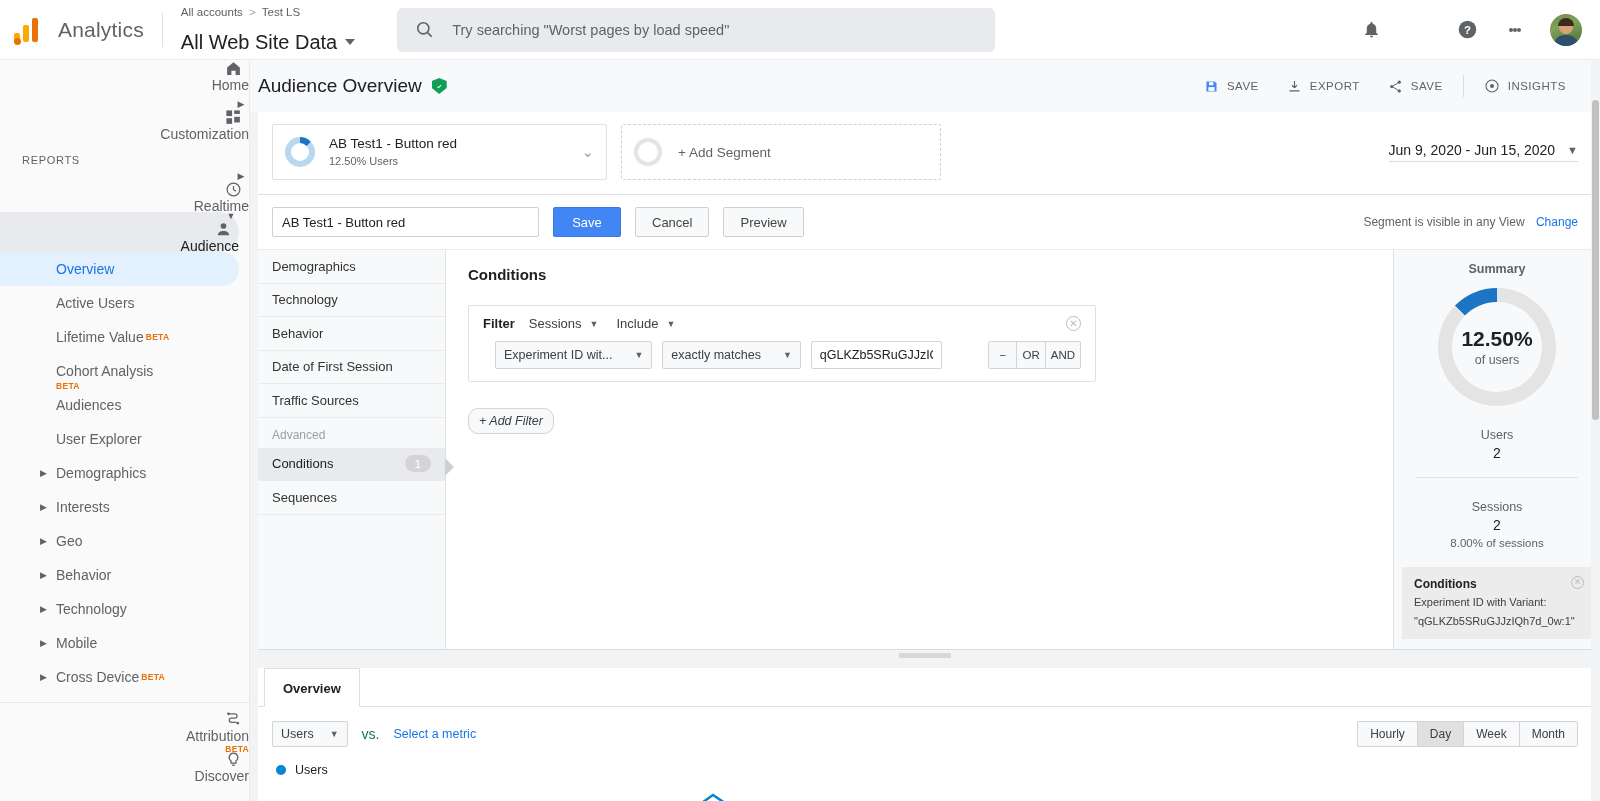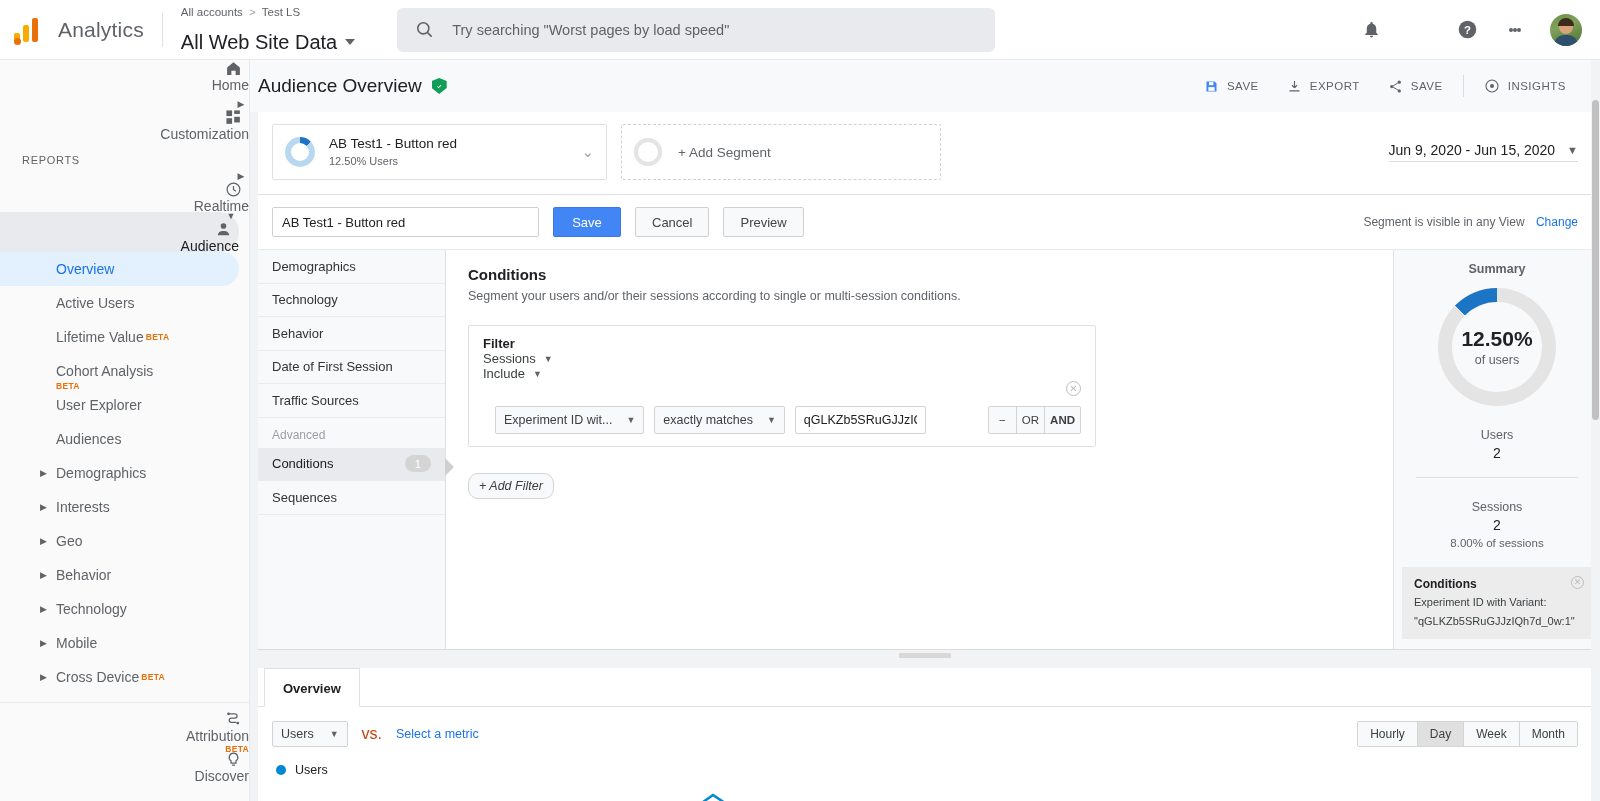--- a/index.html
+++ b/index.html
@@ -182,48 +182,48 @@
     border-top: 9px solid transparent; border-bottom: 9px solid transparent;
     border-left: 9px solid #cfcfcf;
   }
   .cond-pane { flex: 1; padding: 16px 22px; background:#fff; }
   .cond-h { font-size: 15px; font-weight: bold; color: #202124; }
   .cond-sub { font-size: 12.5px; color: #5f6368; margin-top: 6px; }
   .filter-box {
     margin-top: 22px; border: 1px solid #e0e0e0; border-radius: 2px; width: 628px;
     background: #fff;
   }
-  .filter-row1 { display: flex; align-items: flex-start; padding: 10px 14px 2px 14px; position:relative;flex-direction:column;}
+  .filter-row1 { display: flex; align-items: flex-start; padding: 10px 14px 2px 14px; position:relative;}
   .filter-lbl { font-size: 13px; font-weight: bold; color: #202124; margin-right: 14px; }
   .mini-sel { font-size: 13px; color: #3c4043; display:flex; align-items:center; gap:8px; margin-right: 18px; cursor:pointer;}
   .mini-sel .c { color:#5f6368; font-size: 9px; }
   .close-x {
     margin-left: auto; width: 15px; height: 15px; border-radius: 50%;
     border: 1.5px solid #bdbdbd; color: #bdbdbd; font-size: 10px;
     display:flex; align-items:center; justify-content:center; cursor:pointer; line-height:1;
   }
   .filter-row2 { display: flex; align-items: center; padding: 8px 14px 12px 26px; gap: 10px; }
   .dd {
     height: 28px; border: 1px solid #d4d4d4; border-radius: 2px; background: #f8f9fa;
     display: flex; align-items: center; padding: 0 8px; font-size: 12.5px; color: #3c4043;
-    gap: 14px; cursor: pointer;
+    gap: 22px; cursor: pointer;
   }
   .dd .c { color: #5f6368; font-size: 9px; }
   .val-input {
     height: 28px; width: 131px; border: 1px solid #d4d4d4; border-radius: 2px;
     padding: 0 8px; font-size: 12.5px; color: #202124; outline: none;
     font-family: "Liberation Sans", sans-serif; background:#fff;
   }
   .opgrp { margin-left: auto; display: flex; align-items: stretch; border: 1px solid #d4d4d4; border-radius: 2px; overflow: hidden; }
   .opgrp div {
     min-width: 28px; height: 26px; display: flex; align-items: center; justify-content: center;
     font-size: 11.5px; color: #3c4043; background: #f8f9fa; border-right: 1px solid #d4d4d4; cursor:pointer;
     padding: 0 5px;
   }
-  .opgrp div:last-child { border-right: none; font-weight: bold; }
+  .opgrp div:last-child { border-right: none; }
   .add-filter {
     margin-top: 26px; height: 26px; border: 1px solid #d4d4d4; background: #f8f9fa;
     border-radius: 10px; font-size: 12.5px; color: #3c4043; padding: 0 10px; cursor: pointer;
     font-family: "Liberation Sans", sans-serif;
     font-style: italic;
   }
 
   .summary-pane { width: 199px; border-left: 1px solid #e0e0e0; background: #f8f9fa; padding: 12px 0 0 8px; }
   .sum-title { text-align: center; font-size: 12.5px; font-weight: bold; color: #5f6368; }
   .sum-donut-wrap { display: flex; justify-content: center; margin-top: 12px; }
@@ -267,21 +267,21 @@
     font-size: 13px; font-weight: bold; color: #202124; padding: 12px 18px 10px 18px;
     border: 1px solid #e0e0e0; border-bottom: 1px solid #fff; margin-bottom: -1px;
     background: #fff; cursor: pointer;
   }
   .metric-row { display: flex; align-items: center; padding: 14px 14px 0 14px; }
   .metric-dd {
     height: 26px; border: 1px solid #d4d4d4; background: #f8f9fa; border-radius: 2px;
     display: flex; align-items: center; gap: 16px; padding: 0 8px; font-size: 12.5px;
     color: #3c4043; cursor: pointer;
   }
-  .vs { font-size: 16px; color: #c2410c; margin-left: 14px; }
+  .vs { font-size: 14px; color: #0f766e; margin-left: 14px; }
   .select-metric { font-size: 12.5px; color: #1a73e8; margin-left: 14px; cursor: pointer; }
   .gran {
     margin-left: auto; display: flex; border: 1px solid #d4d4d4; border-radius: 2px; overflow: hidden;
   }
   .gran div {
     padding: 0 12px; height: 24px; display: flex; align-items: center; font-size: 12px;
     color: #3c4043; background: #f8f9fa; border-right: 1px solid #d4d4d4; cursor: pointer;
   }
   .gran div:last-child { border-right: none; }
   .gran div.on { background: #e0e0e0; }
@@ -417,24 +417,24 @@
   </div>
   <div class="sub-item">
     <span>Lifetime Value</span>
     <span class="beta">BETA</span>
   </div>
   <div class="sub-item">
     <span>Cohort Analysis</span>
     <span class="beta below">BETA</span>
   </div>
   <div class="sub-item">
+    <span>Audiences</span>
+  </div>
+  <div class="sub-item">
     <span>User Explorer</span>
-  </div>
-  <div class="sub-item">
-    <span>Audiences</span>
   </div>
   <div class="sub-item">
     <span class="tri2">▶</span>
     <span>Demographics</span>
   </div>
   <div class="sub-item">
     <span class="tri2">▶</span>
     <span>Interests</span>
   </div>
   <div class="sub-item">
@@ -593,21 +593,20 @@
             <span class="cat-badge">1</span>
           </div>
           <div class="cat-item">
             <span>Sequences</span>
           </div>
           <div class="pointer-tip"></div>
         </div>
 
         <div class="cond-pane">
           <div class="cond-h">Conditions</div>
-          <div class="cond-sub">Segment your users and/or their sessions according to single or multi-session conditions.</div>
 
           <div class="filter-box">
             <div class="filter-row1">
               <span class="filter-lbl">Filter</span>
               <span class="mini-sel">
                 <span>Sessions</span>
                 <span class="c">▼</span>
               </span>
               <span class="mini-sel">
                 <span>Include</span>

